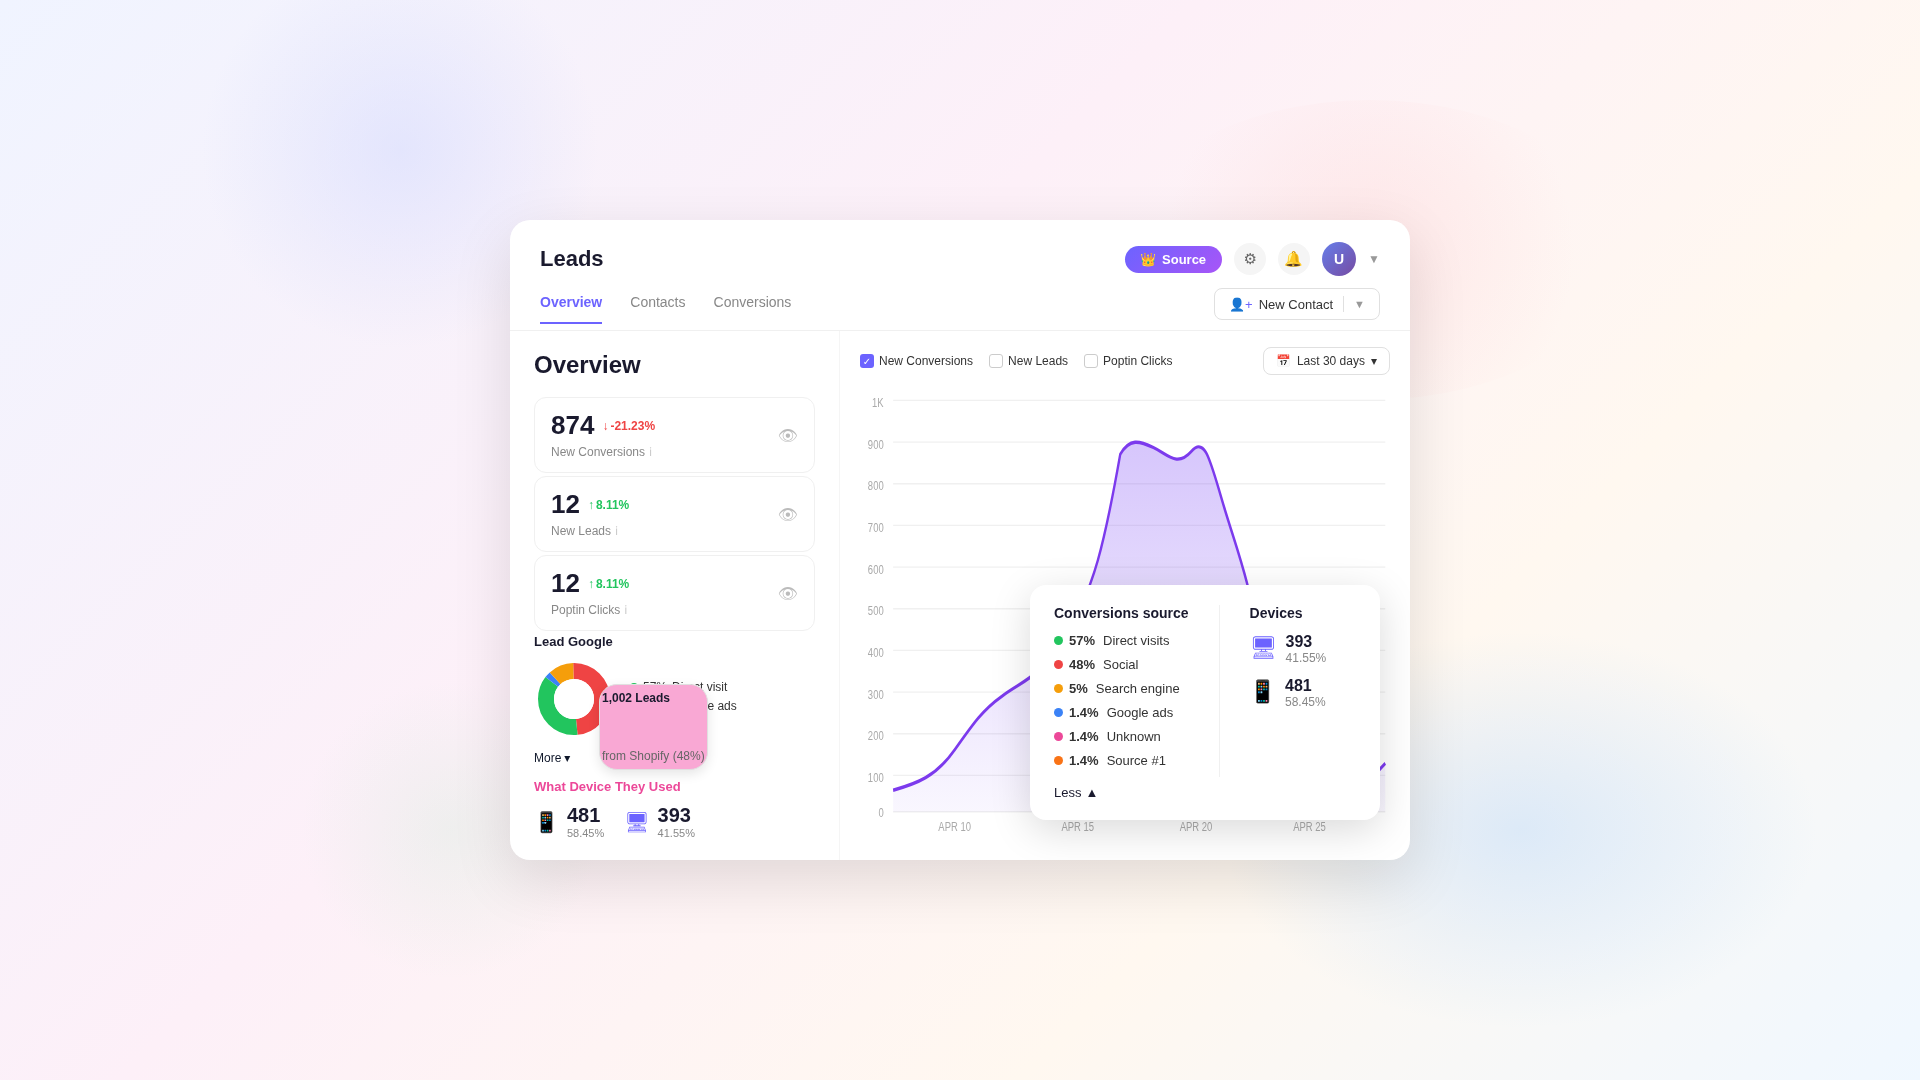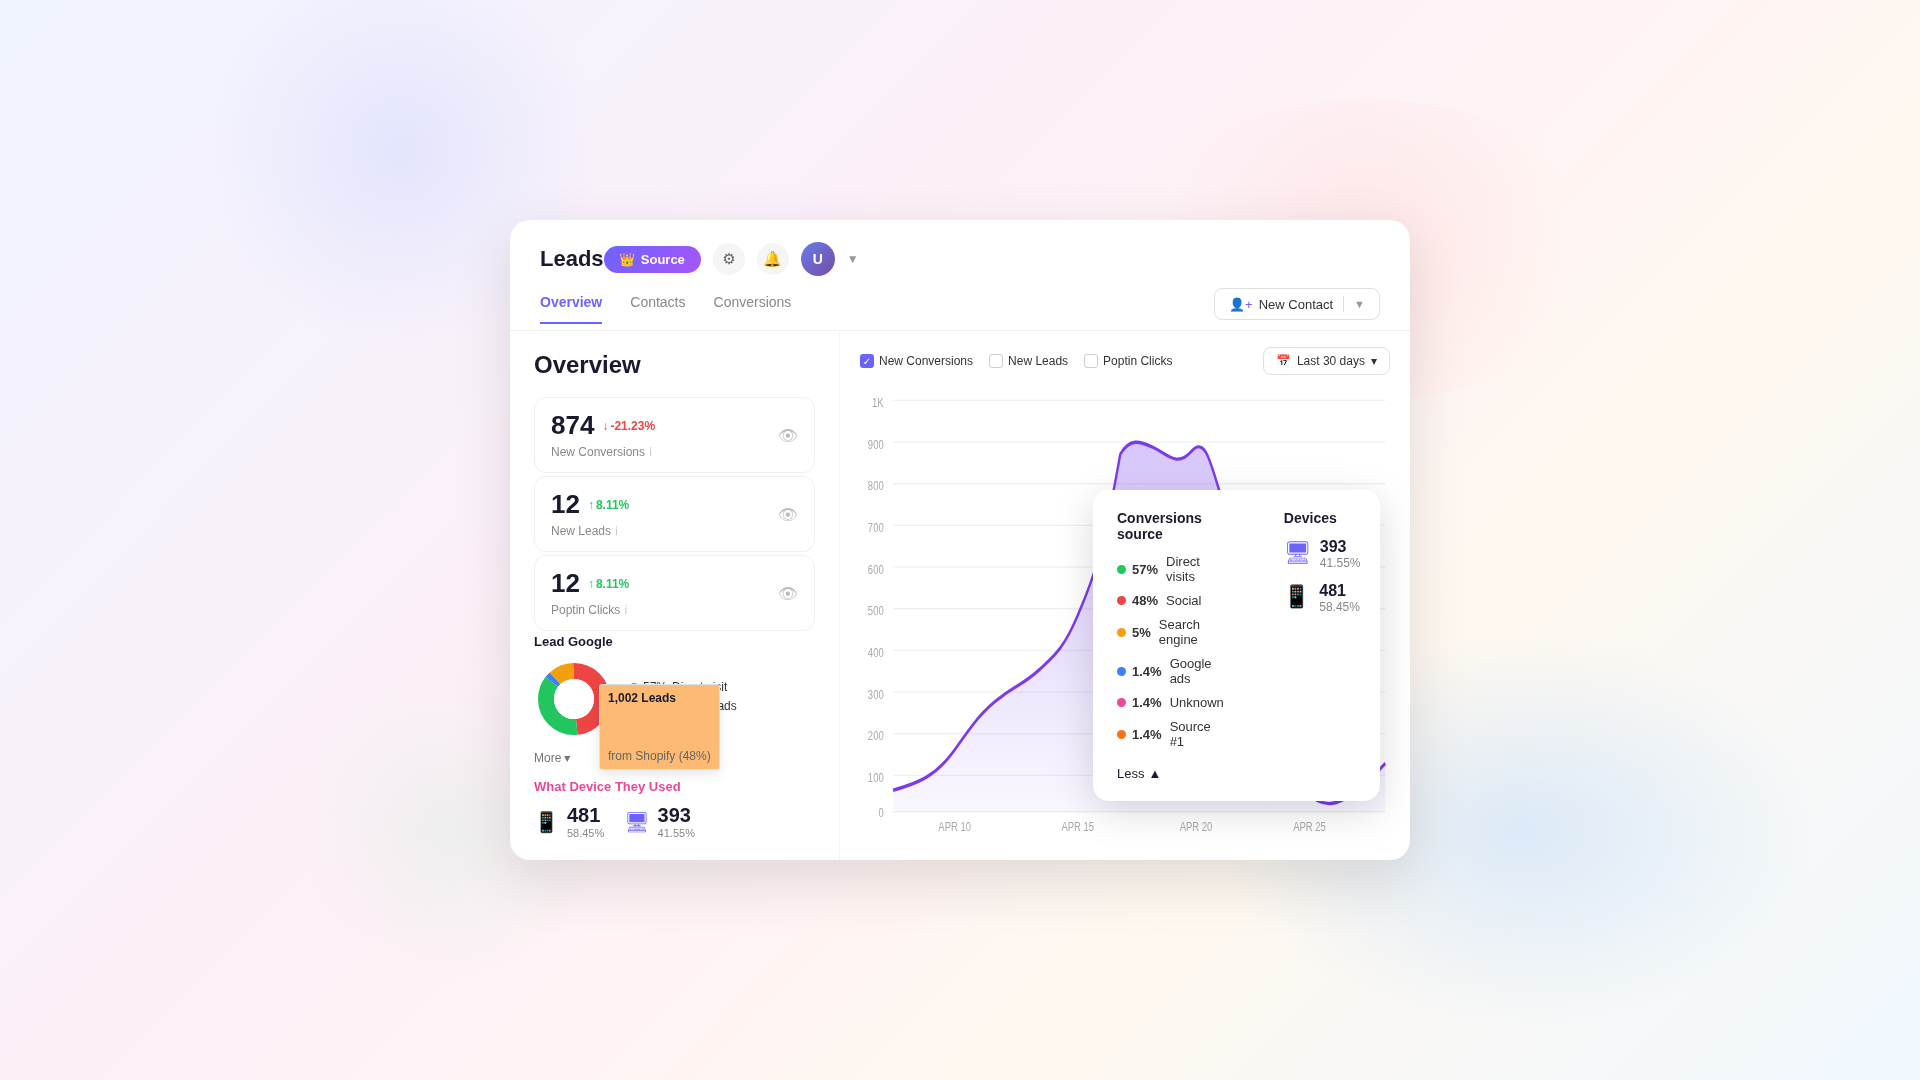--- a/index.html
+++ b/index.html
@@ -62,21 +62,21 @@
       height: 640px;
       overflow: hidden;
       display: flex;
       flex-direction: column;
     }
 
     
     .header {
       display: flex;
       align-items: center;
-      justify-content: flex-start;
+      justify-content: space-between;
       padding: 22px 30px 0;
     }
     .header-title {
       font-size: 22px;
       font-weight: 700;
       color: #1a1a2e;
     }
     .header-right {
       display: flex;
       align-items: center;
@@ -258,43 +258,43 @@
       align-items: center;
       gap: 5px;
       margin-bottom: 5px;
     }
     .legend-dot {
       width: 8px; height: 8px;
       border-radius: 50%;
       flex-shrink: 0;
     }
     .tooltip-popup {
-      background: #fdba74;
+      background: #f9a8d4;
       border: 1px solid #e0e0e0;
-      border-radius: 3px;
-      padding: 6px 8px;
+      border-radius: 18px;
+      padding: 6px 2px;
       font-size: 12px;
       box-shadow: 0 4px 12px rgba(0,0,0,0.1);
       position: absolute;
       left: 65px;
       top: 25px;
       white-space: nowrap;
     }
     .tooltip-popup .leads-count {
       font-weight: 700;
       color: #1a1a2e;
     }
     .tooltip-popup .leads-sub {
       color: #666;
       font-size: 12px;
       margin-top: 44px;
     }
     .more-btn {
       font-size: 12px;
-      color: #737373;
+      color: #0f172a;
       cursor: pointer;
       display: flex;
       align-items: center;
       gap: 3px;
       margin-top: 4px;
     }
 
     
     .device-title {
       font-size: 13px;
@@ -381,27 +381,27 @@
       position: relative;
     }
     .chart-svg-container svg {
       width: 100%;
       height: 100%;
     }
 
     
     .popup-overlay {
       position: absolute;
-      bottom: 43px;
+      bottom: 24px;
       right: 10px;
       background: white;
       border-radius: 16px;
       box-shadow: 0 10px 40px rgba(0,0,0,0.15);
       padding: 20px 24px;
-      width: 287px;
+      width: 350px;
       z-index: 10;
     }
     .popup-row {
       display: flex;
       gap: 30px;
     }
     .popup-section-title {
       font-size: 14px;
       font-weight: 700;
       color: #1a1a2e;

